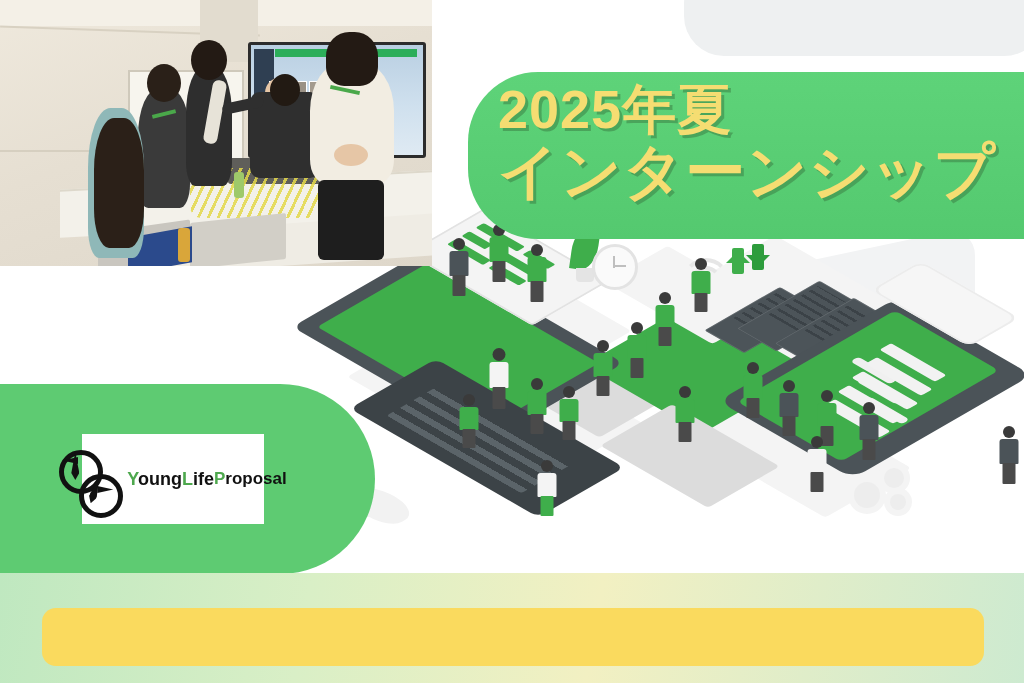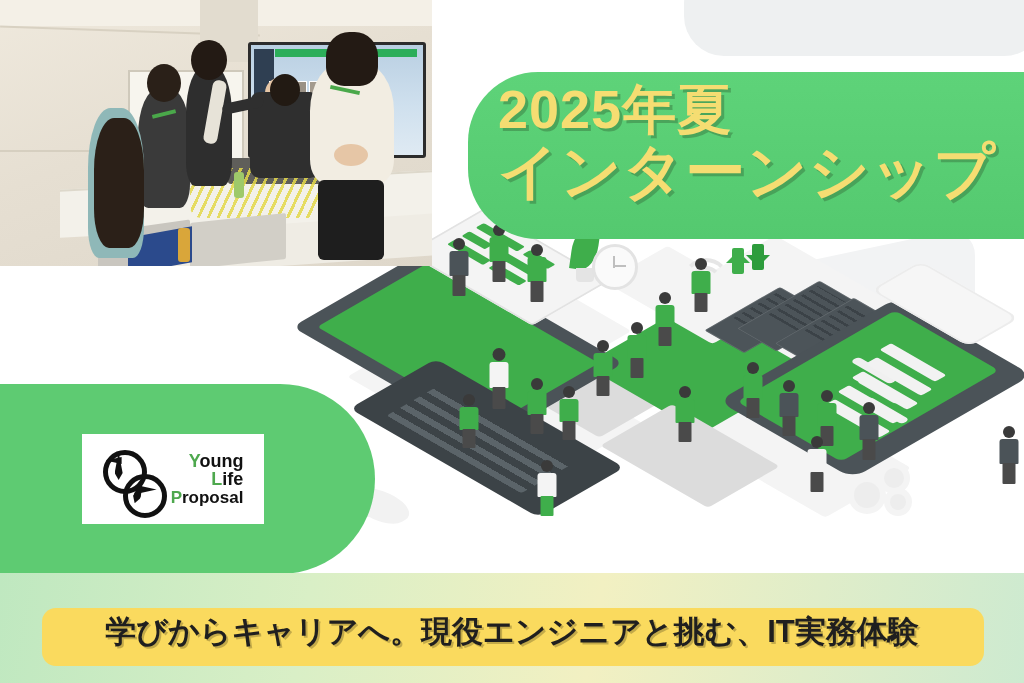--- a/index.html
+++ b/index.html
@@ -153,21 +153,21 @@
   }
   .logo-marks{position:relative;width:62px;height:62px;flex:0 0 auto;}
   .logo-marks .c1{position:absolute;left:0;top:2px;width:34px;height:34px;border:5px solid #111;border-radius:50%;}
   .logo-marks .c2{position:absolute;left:20px;top:26px;width:34px;height:34px;border:5px solid #111;border-radius:50%;}
   .logo-marks .n1{position:absolute;left:12px;top:4px;width:8px;height:28px;background:#111;
     clip-path:polygon(50% 0,100% 75%,50% 100%,0 75%);}
   .logo-marks .n2{position:absolute;left:32px;top:28px;width:8px;height:28px;background:#111;
     clip-path:polygon(50% 0,100% 75%,50% 100%,0 75%);transform:rotate(18deg);}
   .logo-marks .t1{position:absolute;left:3px;top:9px;width:16px;height:7px;background:#111;clip-path:polygon(0 50%,100% 0,100% 100%);}
   .logo-marks .t2{position:absolute;left:38px;top:38px;width:16px;height:7px;background:#111;clip-path:polygon(0 0,100% 50%,0 100%);}
-  .logo-words{display:flex;flex-direction:column;line-height:1.02;font-weight:700;font-size:18px;color:#111;text-align:right;}
+  .logo-words{display:flex;flex-direction:row;line-height:1.02;font-weight:700;font-size:18px;color:#111;text-align:right;}
   .logo-words span i{font-style:normal;color:#4ea84e;}
   .logo-words .w3{font-size:17px;}
 
   
   .kicker{
     position:absolute;left:474px;top:22px;font-size:29px;font-weight:700;color:#2f2f2f;
     letter-spacing:.5px;text-shadow:1px 1px 0 rgba(0,0,0,.18);
   }
   .title-pill{
     position:absolute;left:468px;top:72px;width:600px;height:167px;
@@ -455,15 +455,14 @@
 
   <div class="title-pill"></div>
   <div class="title-lines">
     <div class="l1">2025年夏</div>
     <div class="l2">インターンシップ</div>
   </div>
 
   <div class="bottom">
     <div class="bottom-pill"></div>
   </div>
-  <div class="bottom-text">学びからキャリアへ。現役エンジニアと挑む、IT実務体験</div>
 
 </div>
 
 </body></html>

